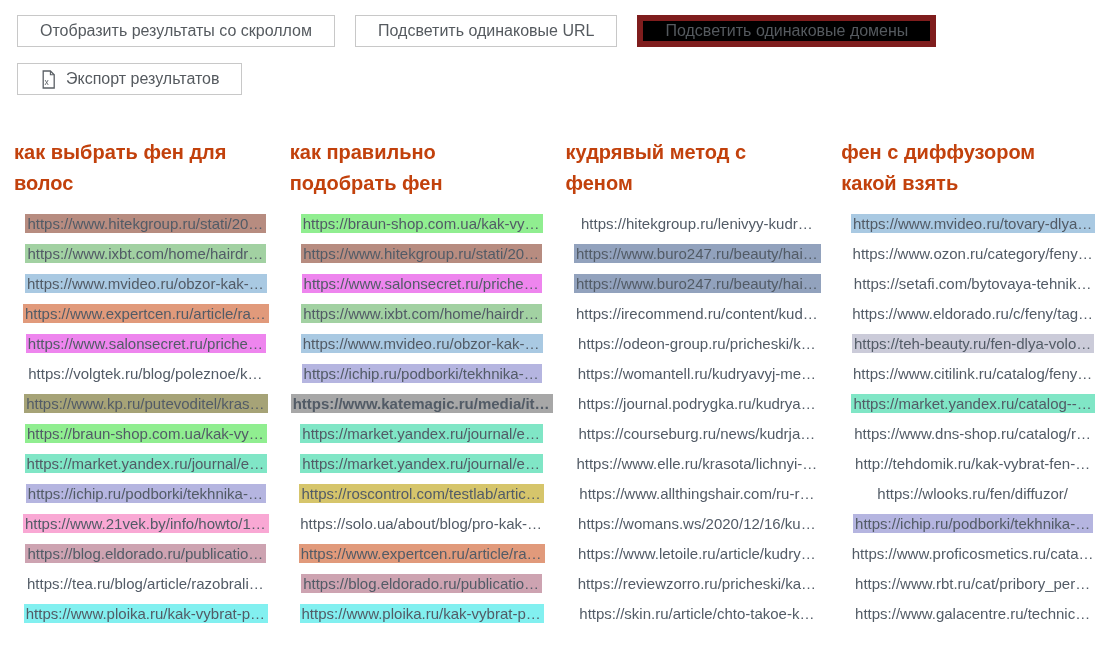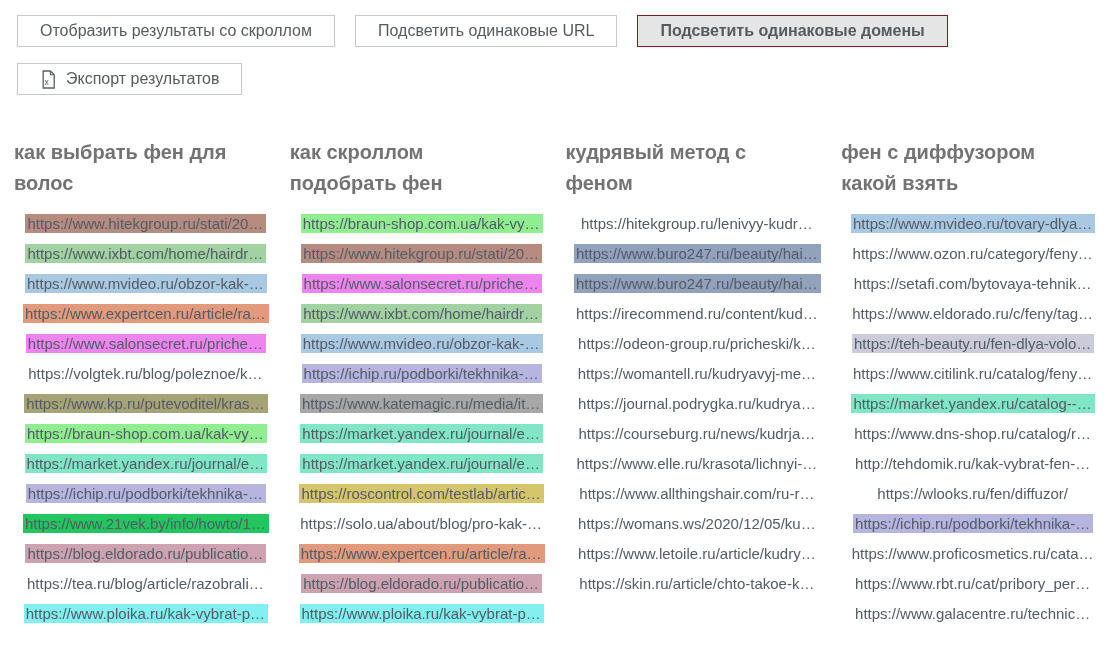--- a/index.html
+++ b/index.html
@@ -20,38 +20,37 @@
     border-radius: 0;
     padding: 10px 22px;
     height: 32px;
     display: inline-flex;
     align-items: center;
     gap: 9px;
     cursor: pointer;
     white-space: nowrap;
   }
   .btn.active {
-    background: #e5e5e5;
-    border: 1px solid #7f1d1d;
-    font-weight: bold;
+    background: #000000;
+    border: 6px solid #7f1d1d;
   }
   .btn-row2 { margin-top: 16px; }
   .doc-icon { width: 17px; height: 19px; flex: 0 0 auto; }
   .results {
     display: grid;
     grid-template-columns: repeat(4, 1fr);
     column-gap: 12px;
     padding: 0 14px;
     margin-top: 42px;
   }
   .col-title {
     font-size: 20px;
     font-weight: bold;
     line-height: 31px;
-    color: #737373;
+    color: #c2410c;
     max-width: 238px;
     margin-bottom: 15px;
   }
   .url-list { list-style: none; }
   .url-list li {
     height: 20px;
     margin-bottom: 10px;
     white-space: nowrap;
     overflow: hidden;
     text-align: center;
@@ -123,39 +122,39 @@
 
   <li>
     <span class="url" style="background-color: rgb(128, 230, 198);">https://market.yandex.ru/journal/e…</span>
   </li>
 
   <li>
     <span class="url" style="background-color: rgb(181, 181, 224);">https://ichip.ru/podborki/tekhnika-…</span>
   </li>
 
   <li>
-    <span class="url" style="background-color: #22c55e;">https://www.21vek.by/info/howto/1…</span>
+    <span class="url" style="background-color: #f9a8d4;">https://www.21vek.by/info/howto/1…</span>
   </li>
 
   <li>
     <span class="url" style="background-color: rgb(205, 163, 177);">https://blog.eldorado.ru/publicatio…</span>
   </li>
 
   <li>
     <span class="url">https://tea.ru/blog/article/razobrali…</span>
   </li>
 
   <li>
     <span class="url" style="background-color: rgb(130, 240, 240);">https://www.ploika.ru/kak-vybrat-p…</span>
   </li>
 </ul>
   </div>
 
   <div class="result-column">
-    <div class="col-title">как скроллом подобрать фен</div>
+    <div class="col-title">как правильно подобрать фен</div>
     <ul class="url-list">
   <li>
     <span class="url" style="background-color: rgb(144, 238, 144);">https://braun-shop.com.ua/kak-vy…</span>
   </li>
 
   <li>
     <span class="url" style="background-color: rgb(183, 140, 128);">https://www.hitekgroup.ru/stati/20…</span>
   </li>
 
   <li>
@@ -168,21 +167,21 @@
 
   <li>
     <span class="url" style="background-color: rgb(169, 201, 226);">https://www.mvideo.ru/obzor-kak-…</span>
   </li>
 
   <li>
     <span class="url" style="background-color: rgb(181, 181, 224);">https://ichip.ru/podborki/tekhnika-…</span>
   </li>
 
   <li>
-    <span class="url" style="background-color: rgb(167, 167, 167);">https://www.katemagic.ru/media/it…</span>
+    <span class="url" style="background-color: rgb(167, 167, 167); font-weight: bold;">https://www.katemagic.ru/media/it…</span>
   </li>
 
   <li>
     <span class="url" style="background-color: rgb(128, 230, 198);">https://market.yandex.ru/journal/e…</span>
   </li>
 
   <li>
     <span class="url" style="background-color: rgb(128, 230, 198);">https://market.yandex.ru/journal/e…</span>
   </li>
 
@@ -245,27 +244,30 @@
 
   <li>
     <span class="url">https://www.elle.ru/krasota/lichnyi-…</span>
   </li>
 
   <li>
     <span class="url">https://www.allthingshair.com/ru-r…</span>
   </li>
 
   <li>
-    <span class="url">https://womans.ws/2020/12/05/ku…</span>
+    <span class="url">https://womans.ws/2020/12/16/ku…</span>
   </li>
 
   <li>
     <span class="url">https://www.letoile.ru/article/kudry…</span>
   </li>
 
+  <li>
+    <span class="url">https://reviewzorro.ru/pricheski/ka…</span>
+  </li>
 
   <li>
     <span class="url">https://skin.ru/article/chto-takoe-k…</span>
   </li>
 </ul>
   </div>
 
   <div class="result-column">
     <div class="col-title">фен с диффузором какой взять</div>
     <ul class="url-list">

